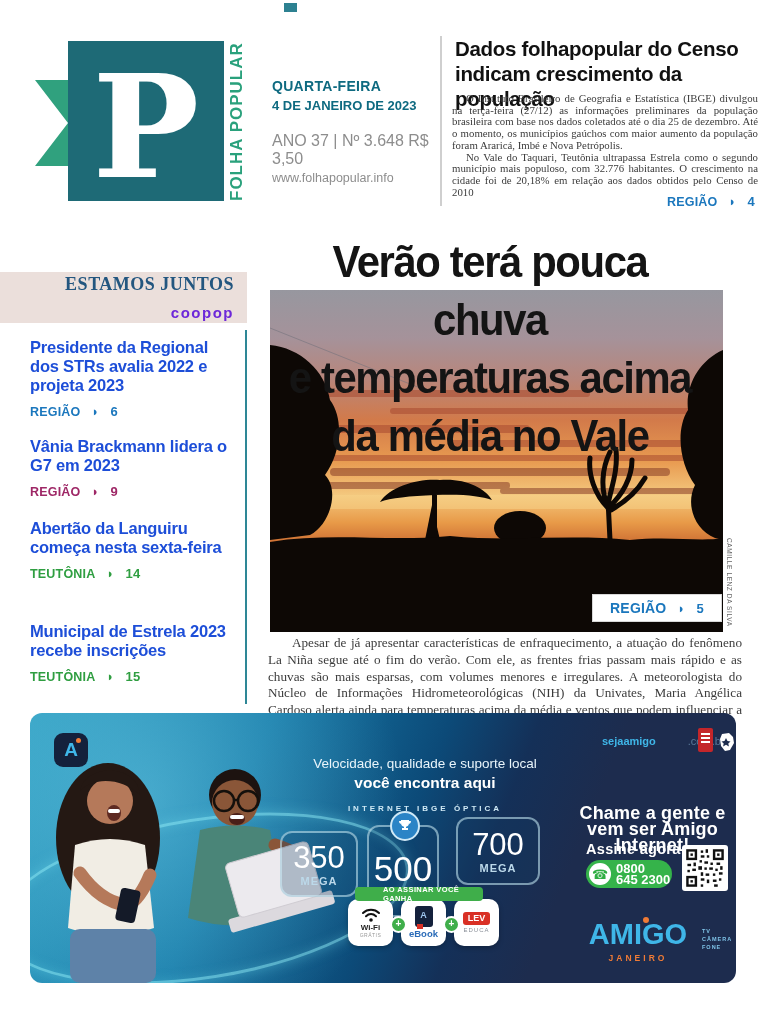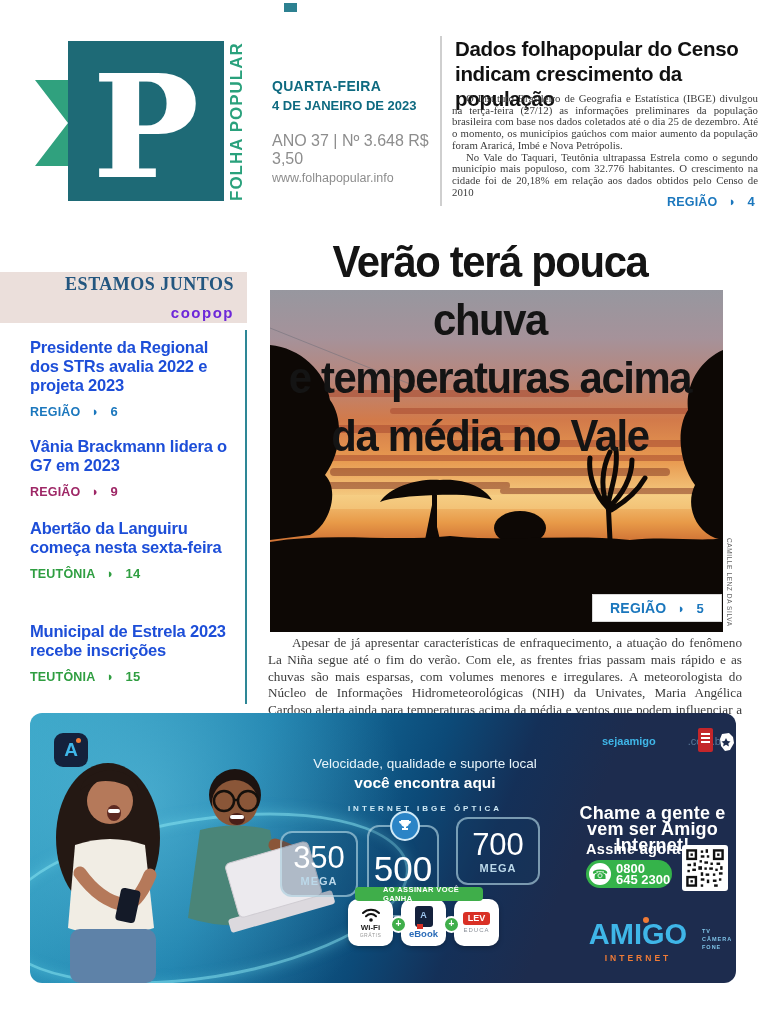--- a/index.html
+++ b/index.html
@@ -403,21 +403,21 @@
           <rect x="3" y="25" width="5" height="5"></rect>
         </g>
       <g fill="#111">
           <rect x="4.5" y="4.5" width="2" height="2"></rect>
           <rect x="26.5" y="4.5" width="2" height="2"></rect>
           <rect x="4.5" y="26.5" width="2" height="2"></rect>
         </g>
     </svg>
     <div class="abs amigo">AMIGO</div>
     <div class="abs amigo-dot"></div>
-    <div class="abs amigo-sub">INTERNET</div>
+    <div class="abs amigo-sub">JANEIRO</div>
     <div class="abs services">
       <div>TV</div>
       <div>CÂMERA</div>
       <div>FONE</div>
     </div>
   </div>
 
 </div>
 
 </body></html>

